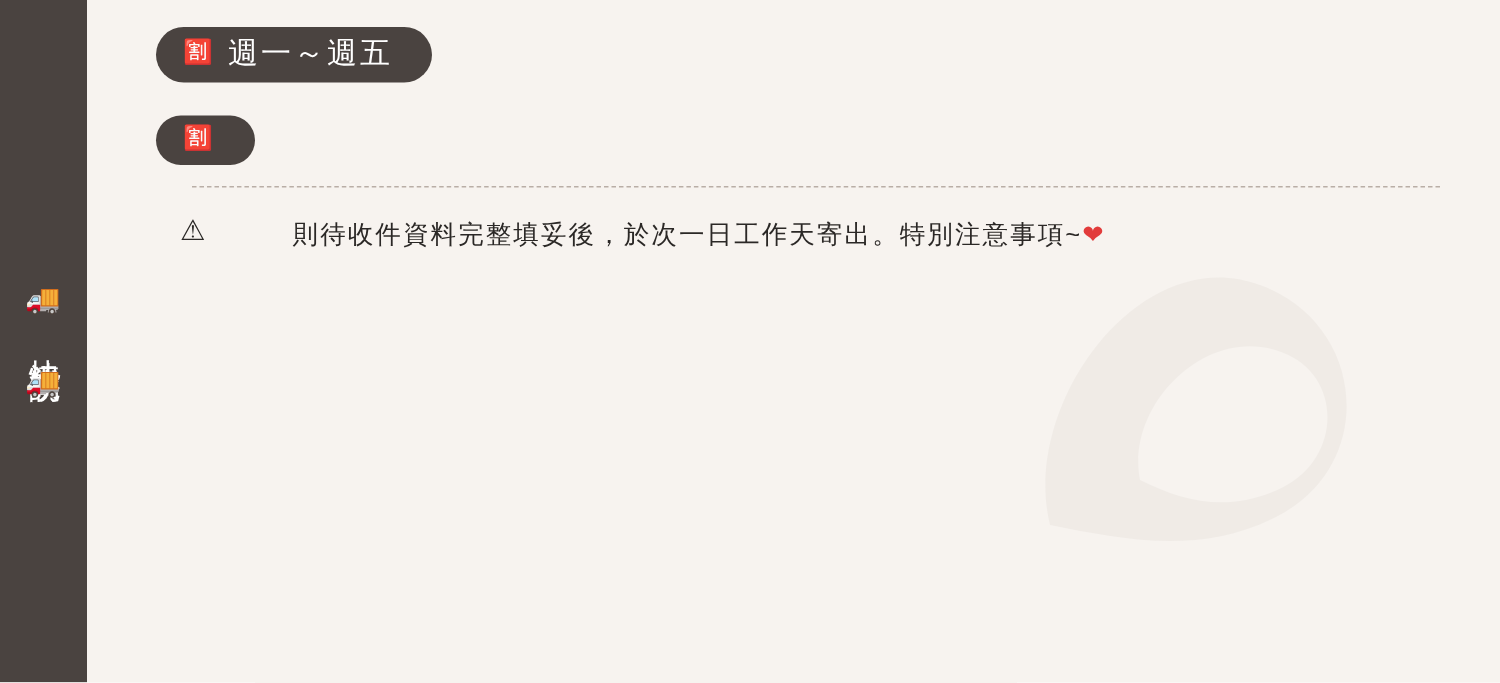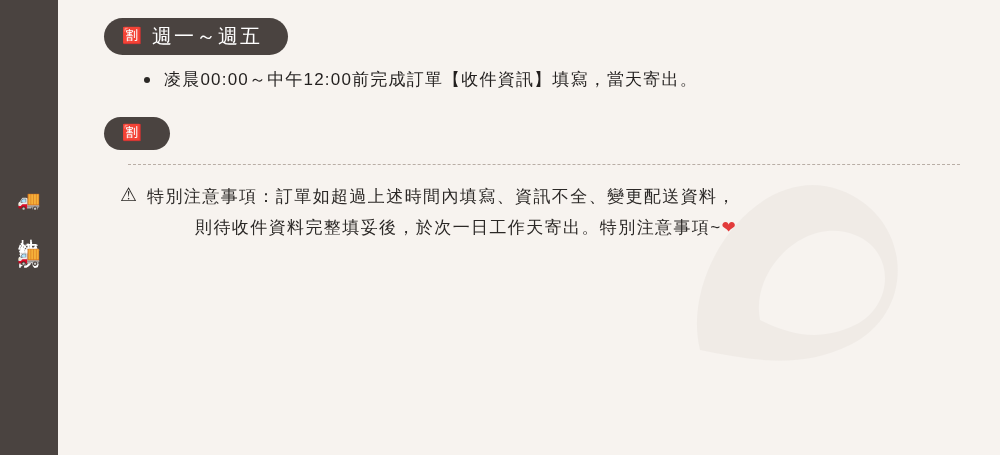--- a/index.html
+++ b/index.html
@@ -141,36 +141,34 @@
   </div>
 
   <div class="content">
 
     
     <div class="pill">
       <span class="emoji">🈹</span>
       <span>週一～週五</span>
     </div>
     <ul class="bullets">
-      <li>凌晨00:00～中午12:00前完成訂單【收件資訊】填寫，當天寄出。</li>
     </ul>
 
     
     <div class="pill group2">
       <span class="emoji">🈹</span>
     </div>
     <ul class="bullets">
     </ul>
 
     <div class="divider"></div>
 
     <div class="note">
       <span class="warn">⚠</span>
       <div class="note-body">
-        <div>特別注意事項：訂單如超過上述時間內填寫、資訊不全、變更配送資料，</div>
         <div class="note-line2">
           <span>則待收件資料完整填妥後，於次一日工作天寄出。特別注意事項~</span><span class="heart">❤</span>
         </div>
       </div>
     </div>
 
   </div>
 </div>
 
 </body></html>

